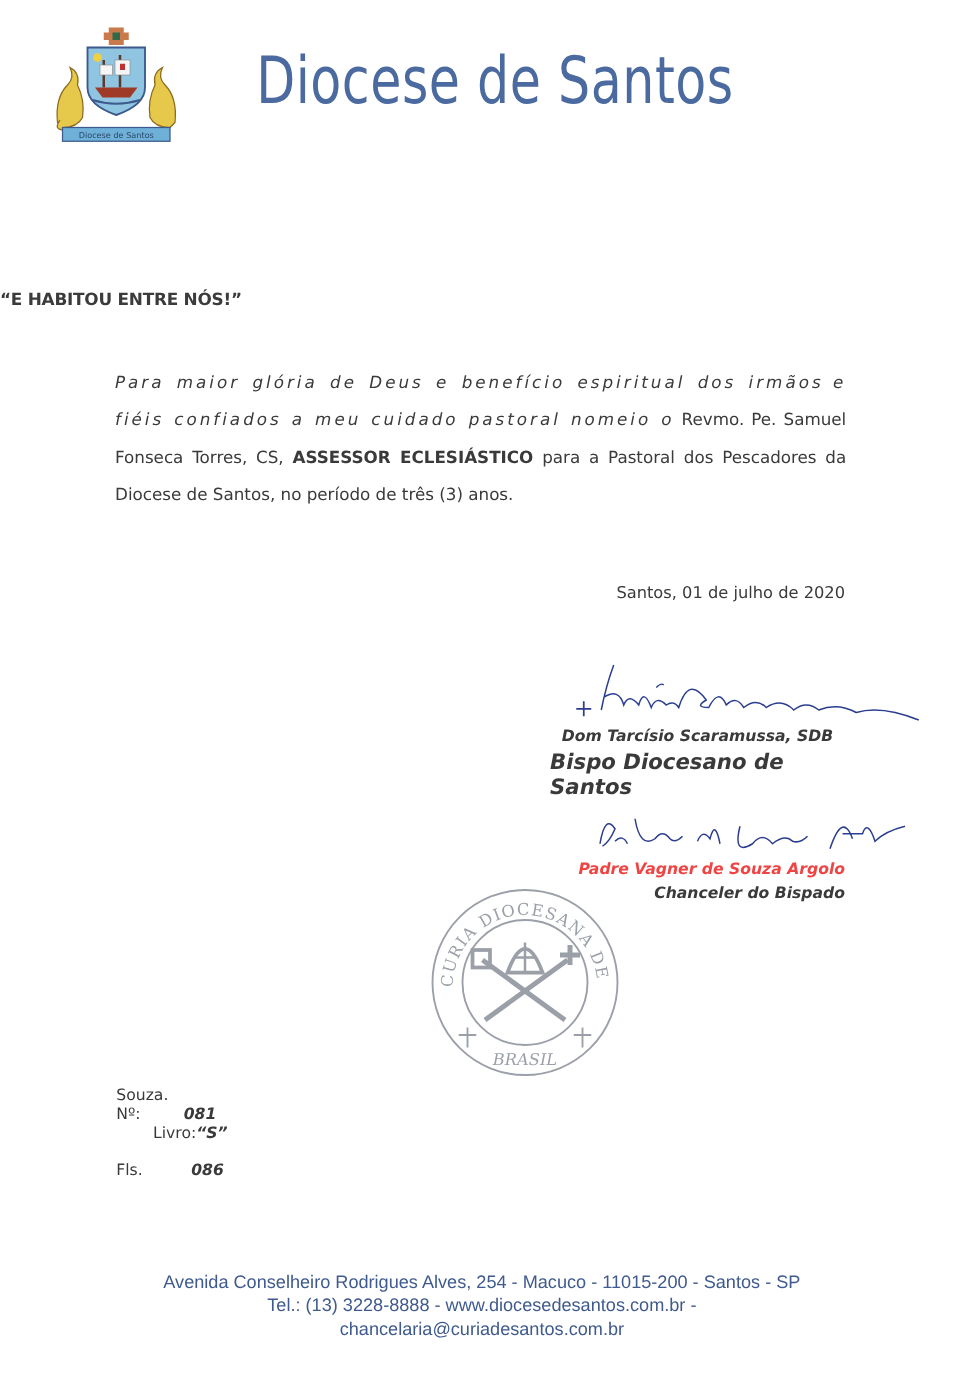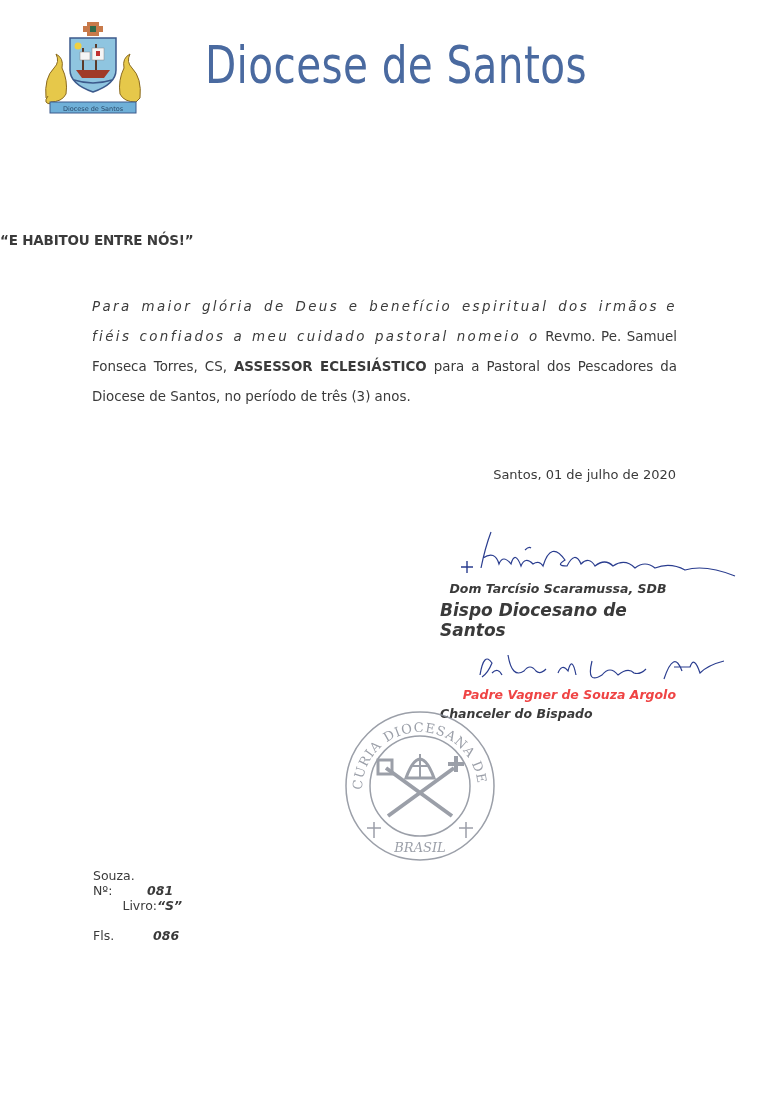--- a/index.html
+++ b/index.html
@@ -17,21 +17,21 @@
   .body-text b { font-weight: bold; }
 
   .date { left: 470px; width: 206px; top: 467px; text-align: right; font-size: 13px; color: #3a3a3a; }
 
   .sig1 { left: 455px; top: 520px; width: 290px; height: 60px; }
   .signer1-name { left: 440px; width: 236px; top: 581px; text-align: center; font-size: 12.5px; font-style: italic; font-weight: bold; color: #3a3a3a; }
   .signer1-title { left: 440px; width: 236px; top: 600px; font-size: 17px; font-style: italic; font-weight: bold; color: #3a3a3a; }
 
   .sig2 { left: 478px; top: 645px; width: 250px; height: 45px; }
   .signer2-name { left: 440px; width: 236px; top: 687px; text-align: right; font-size: 12.5px; font-style: italic; font-weight: bold; color: #ef4444; }
-  .signer2-title { left: 440px; width: 236px; top: 706px; font-size: 12.5px; font-style: italic; font-weight: bold; color: #3a3a3a; }
+  .signer2-title { left: 440px; width: 236px; top: 706px; text-align: right; font-size: 12.5px; font-style: italic; font-weight: bold; color: #3a3a3a; }
 
   .seal { left: 340px; top: 708px; width: 160px; height: 156px; opacity: 0.85; }
 
   .prot-row { left: 93px; font-size: 12.5px; color: #3a3a3a; }
   .prot-row .lbl { display: inline-block; width: 54px; }
   .prot-row .val { font-weight: bold; font-style: italic; }
 
   .footer { left: 0; width: 771px; top: 1017px; text-align: center; font-family: "Liberation Sans", sans-serif; font-size: 14.5px; line-height: 19px; color: #3f5a8e; }
 </style>
 </head>
@@ -115,13 +115,16 @@
   <span class="lbl">Souza. Nº:</span><span class="val">081</span>
 </div>
 <div class="abs prot-row" style="top:898px;">
   <span class="lbl" style="width:64px;text-align:right;">Livro:</span><span class="val">“S”</span>
 </div>
 <div class="abs prot-row" style="top:928px;">
   <span class="lbl" style="width:60px;">Fls.</span><span class="val">086</span>
 </div>
 
 <div class="abs footer">
+  <div>Avenida Conselheiro Rodrigues Alves, 254 - Macuco - 11015-200 - Santos - SP</div>
+  <div>Tel.: (13) 3228-8888 -  www.diocesedesantos.com.br -</div>
+  <div>chancelaria@curiadesantos.com.br</div>
 </div>
 
 </body></html>

